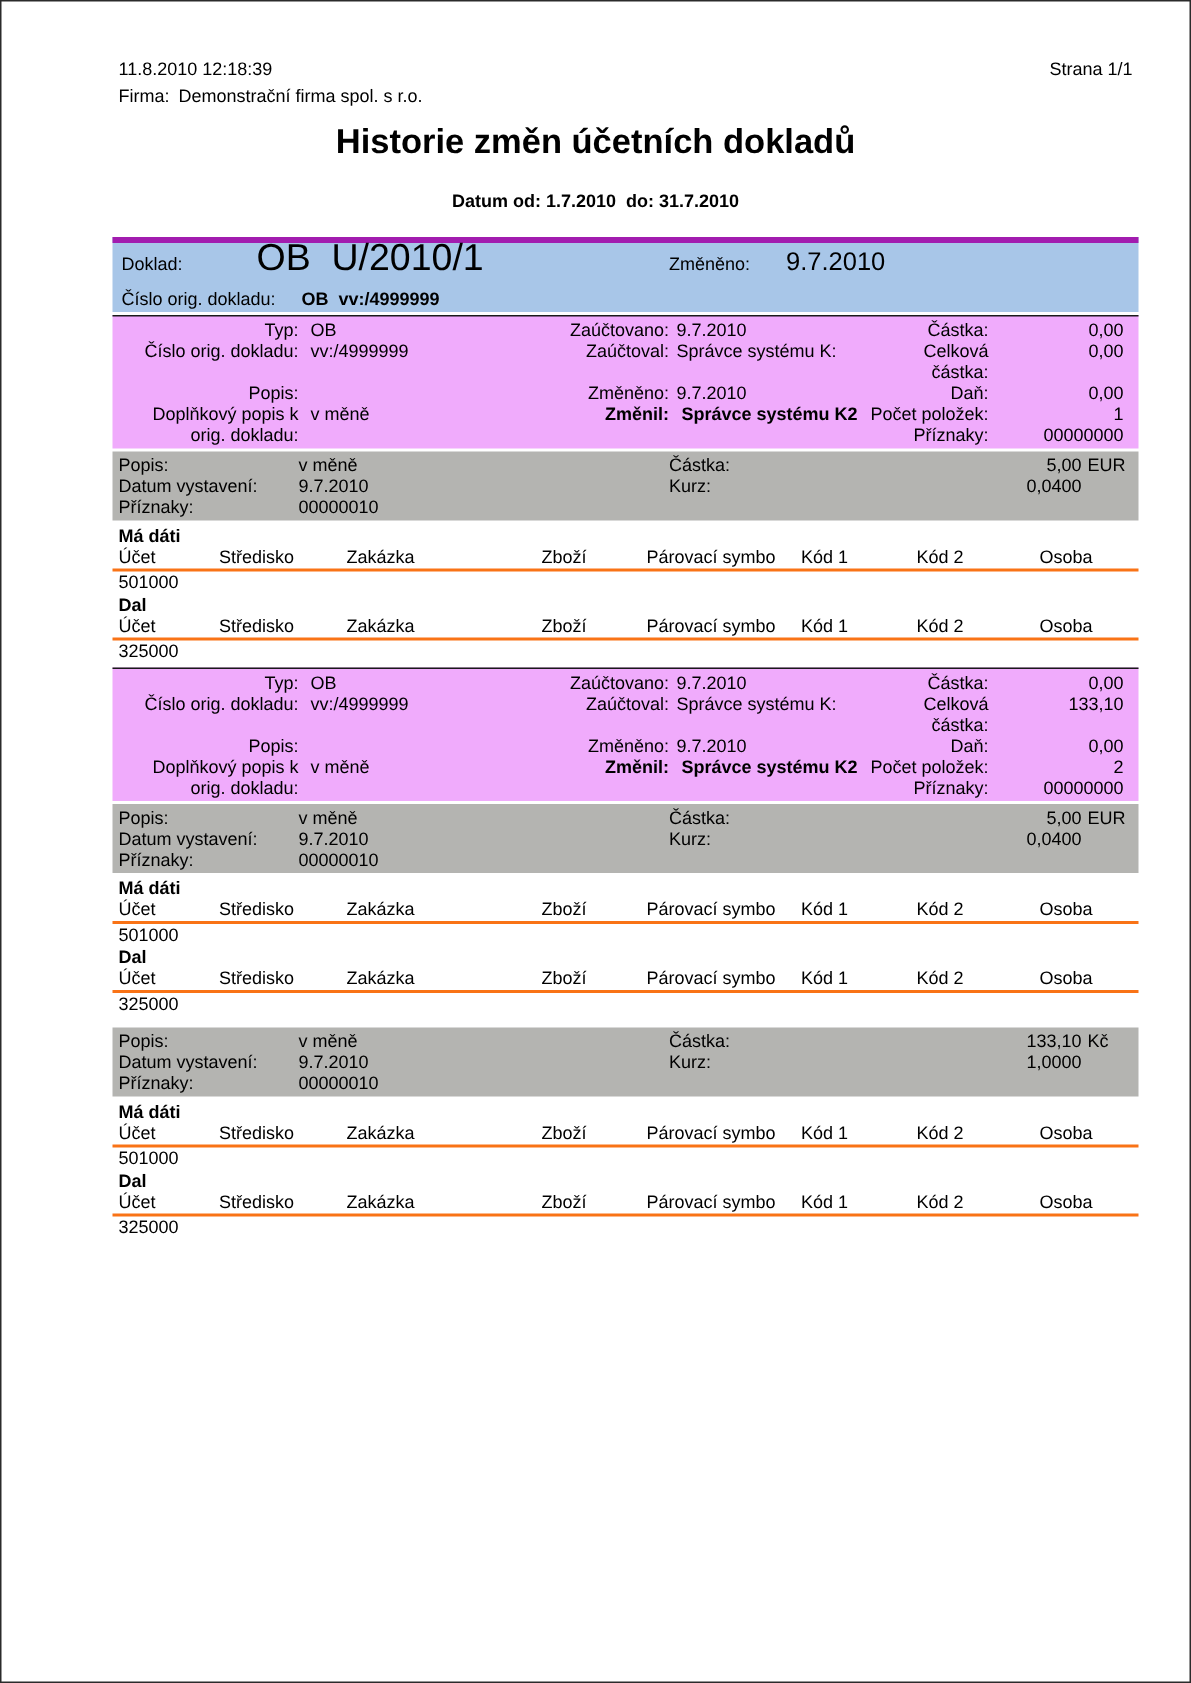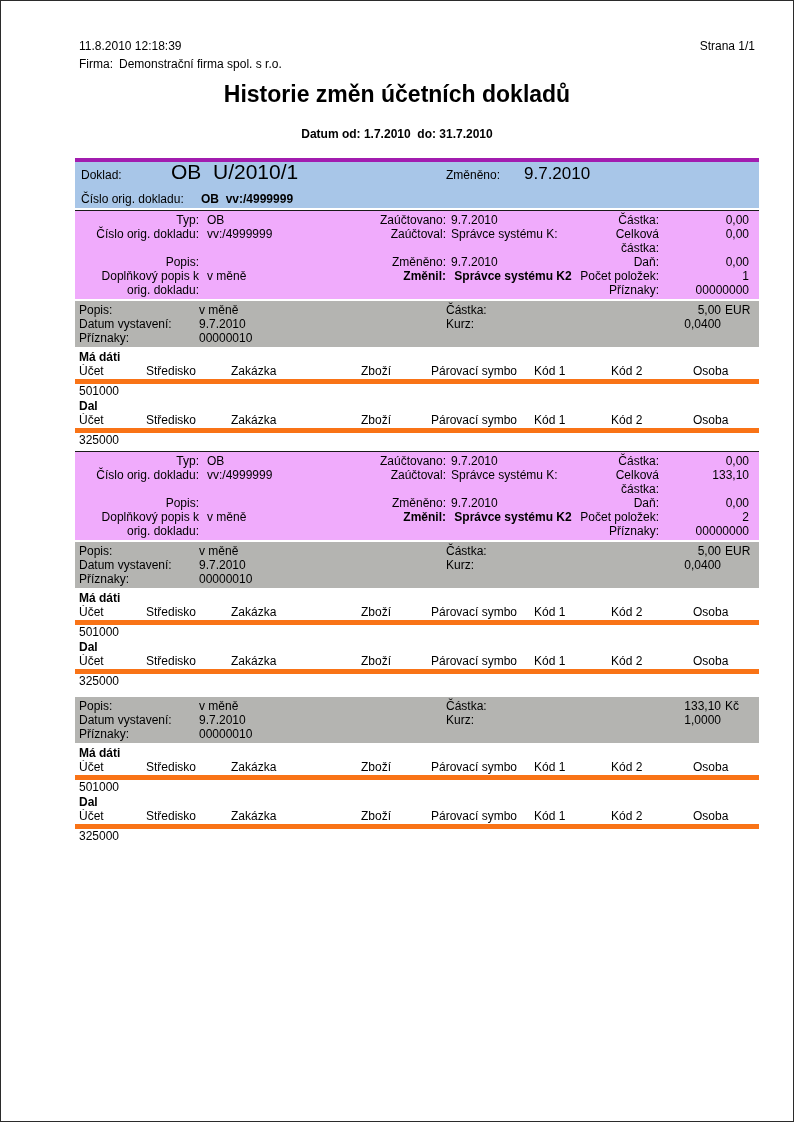--- a/index.html
+++ b/index.html
@@ -15,21 +15,21 @@
   .company-name{margin-left:6px;}
   .title{position:absolute;left:0;top:80px;width:100%;text-align:center;font-size:23px;font-weight:bold;}
   .subtitle{position:absolute;left:0;top:126px;width:100%;text-align:center;font-size:12px;font-weight:bold;}
 
   .report{position:absolute;left:74px;top:157px;width:684px;font-size:12px;line-height:14px;}
 
   
   .doc-header{background:#a8c6e8;border-top:4px solid #a21caf;height:50px;box-sizing:border-box;padding:3px 6px 0 6px;}
   .dh-row1{display:flex;align-items:baseline;height:27px;}
   .dh-doklad-label{width:90px;font-size:12px;}
-  .dh-doklad-number{width:275px;font-size:21px;}
+  .dh-doklad-number{width:275px;font-size:25px;}
   .dh-changed-label{width:78px;font-size:12px;}
   .dh-changed-date{font-size:17px;}
   .dh-row2{display:flex;height:16px;}
   .dh-orig-label{width:120px;}
   .dh-orig-value{font-weight:bold;}
 
   
   .change{background:#f0abfc;border-top:1px solid #1a1a1a;margin-top:2px;padding:2px 10px 2px 4px;box-sizing:border-box;}
   .c-row{display:flex;}
   .ca-l{width:120px;text-align:right;padding-right:8px;flex:none;}
@@ -47,21 +47,21 @@
   .il1{width:120px;flex:none;}
   .iv1{width:180px;flex:none;}
   .i-sp{width:67px;flex:none;}
   .il2{width:100px;flex:none;}
   .iv2{flex:1;text-align:right;min-width:0;}
   .i-cur{width:28px;padding-left:4px;box-sizing:border-box;flex:none;}
 
   
   .entries{margin-top:2px;padding:1px 0;}
   .e-side{font-weight:bold;padding-left:4px;height:14px;}
-  .e-head{display:flex;border-bottom:5px solid #f97316;height:15px;}
+  .e-head{display:flex;border-bottom:2px solid #f97316;height:15px;}
   .e-acc{padding-left:4px;height:15px;}
   .eh{flex:none;overflow:hidden;white-space:nowrap;}
   .eh1{width:67px;margin-left:4px;}
   .eh2{width:85px;}
   .eh3{width:90px;}
   .eh4{width:110px;text-align:center;}
   .eh5{width:103px;}
   .eh6{width:77px;}
   .eh7{width:82px;}
   .eh8{flex:1;}

